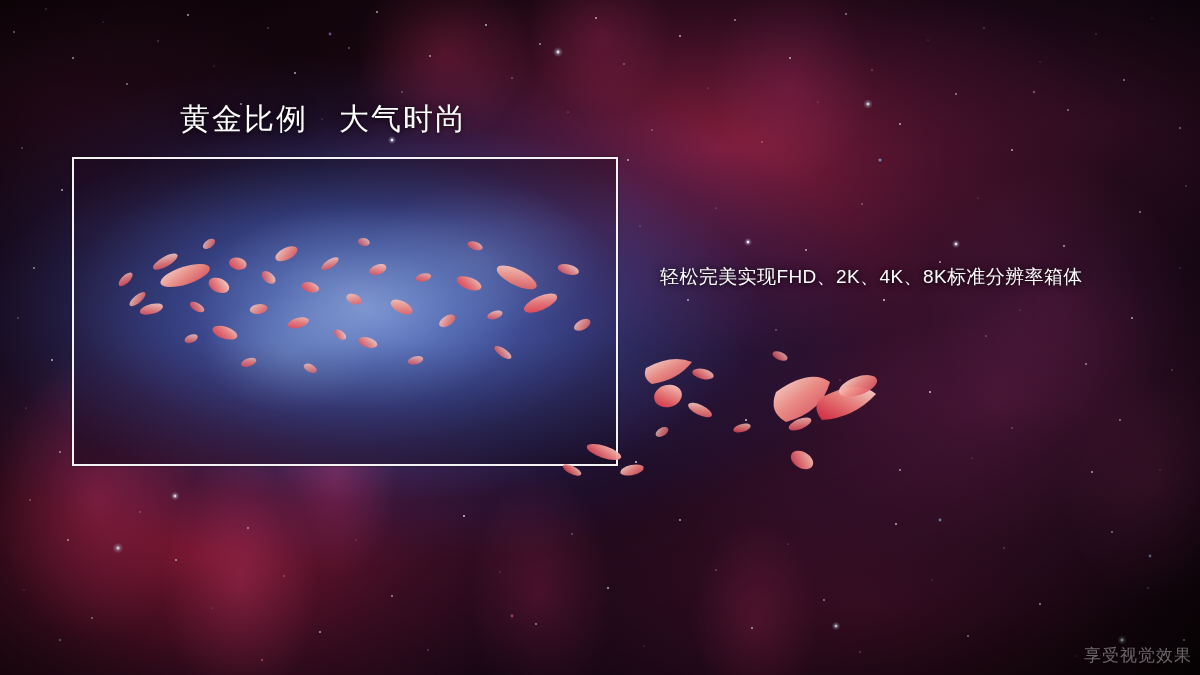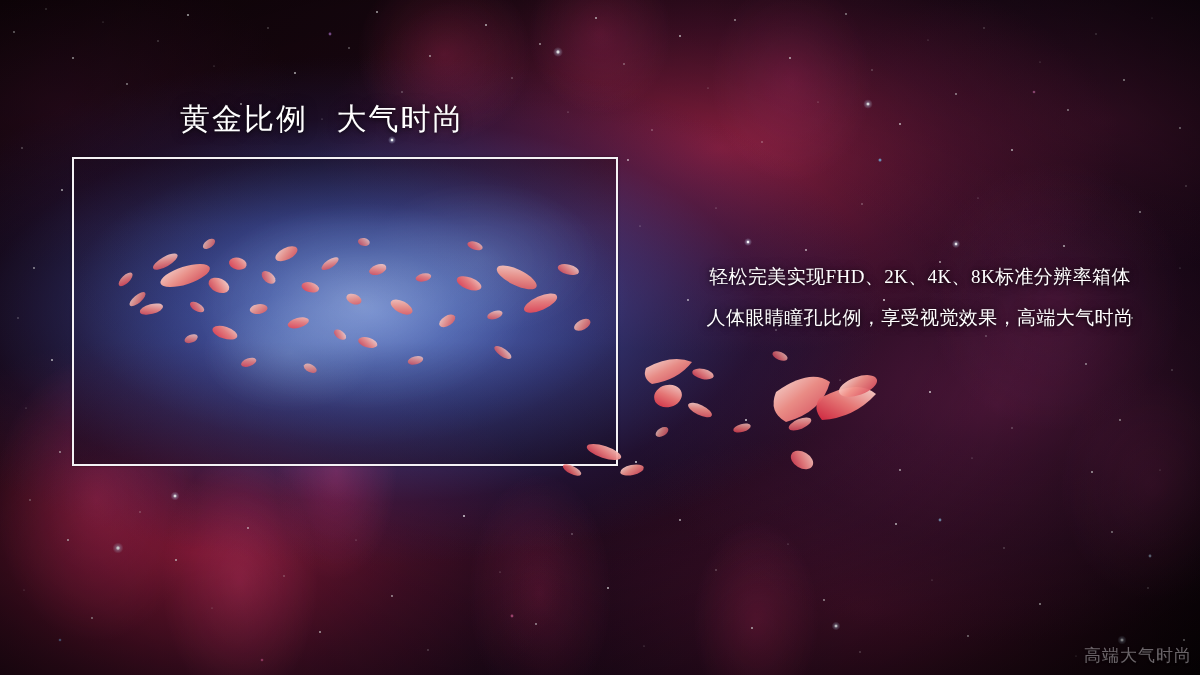--- a/index.html
+++ b/index.html
@@ -6,21 +6,21 @@
     margin: 0;
     padding: 0;
     background: #000;
   }
   #slide {
     position: relative;
     width: 1200px;
     height: 675px;
     overflow: hidden;
     background: #0a0305;
-    font-family: Liberation Serif, serif;
+    font-family: Liberation Sans, sans-serif;
     user-select: none;
   }
 
   
   .bg-layer {
     position: absolute;
     inset: 0;
     pointer-events: none;
   }
   .bg-base {
@@ -125,21 +125,20 @@
     top: 256px;
     width: 520px;
   }
   .body-line {
     font-size: 19px;
     line-height: 41px;
     color: #ffffff;
     letter-spacing: 0.4px;
     white-space: nowrap;
     text-shadow: 0 1px 4px rgba(0,0,0,0.70), 0 0 12px rgba(0,0,0,0.45);
-    text-align: center;
   }
   .watermark {
     position: absolute;
     right: 8px;
     bottom: 8px;
     font-size: 17px;
     letter-spacing: 1px;
     color: rgba(205,200,205,0.50);
     text-shadow: 0 1px 2px rgba(0,0,0,0.5);
   }
@@ -422,18 +421,17 @@
         <ellipse cx="632" cy="470" rx="12" ry="5" fill="url(#fpA)" transform="rotate(-12 632 470)" opacity="0.9"></ellipse>
         <ellipse cx="572" cy="470" rx="10" ry="4" fill="url(#fpC)" transform="rotate(26 572 470)" opacity="0.86"></ellipse>
       </g>
     </svg>
   </div>
 
   <div class="slide-title">黄金比例   大气时尚</div>
 
   <div class="body-copy">
     <div class="body-line">轻松完美实现FHD、2K、4K、8K标准分辨率箱体</div>
-    <div class="body-line">人体眼睛瞳孔比例，享受视觉效果，高端大气时尚</div>
   </div>
 
-  <div class="watermark">高端大气时尚</div>
+  <div class="watermark">享受视觉效果</div>
 
 </div>
 
 </body></html>

